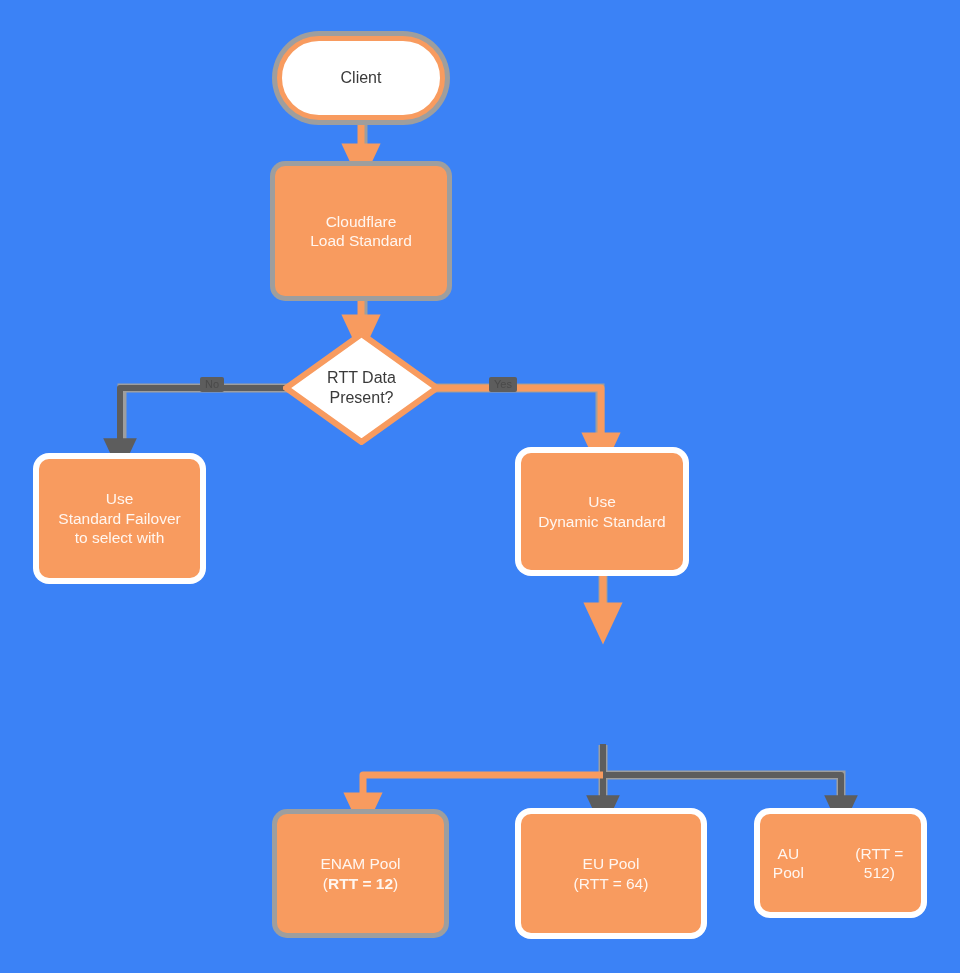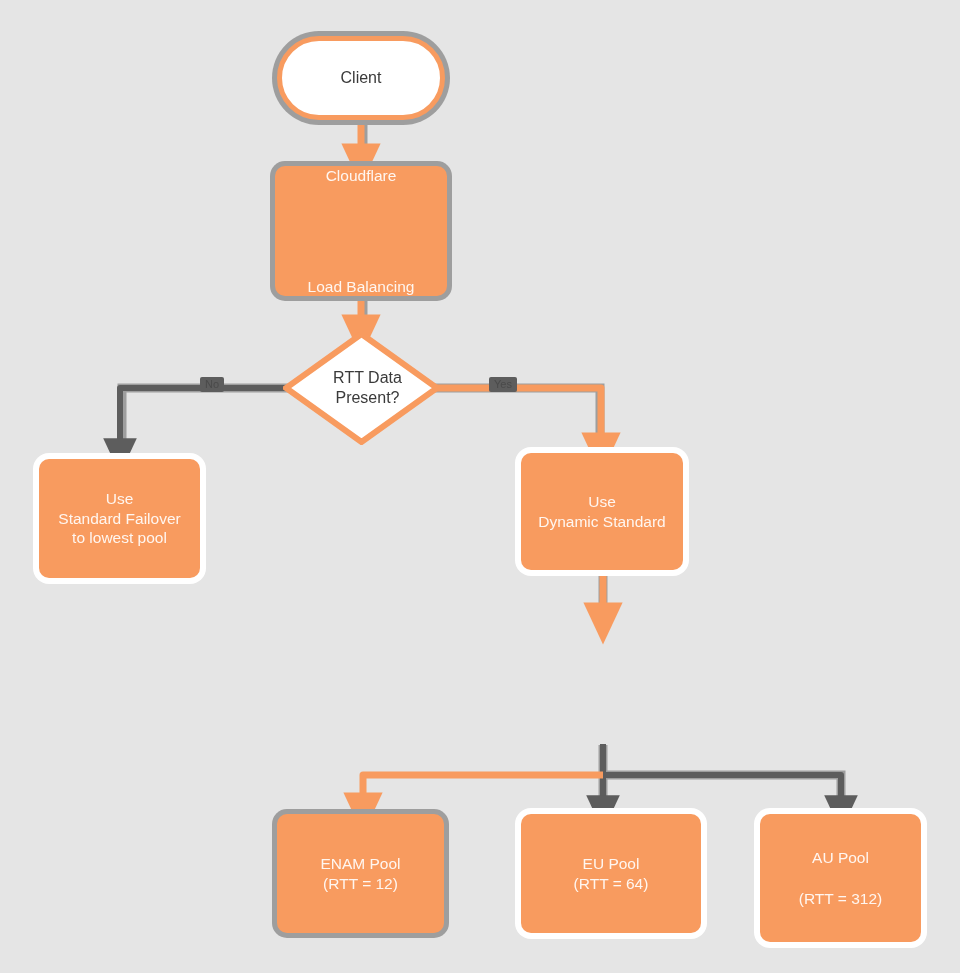--- a/index.html
+++ b/index.html
@@ -10,21 +10,21 @@
   body {
     width: 960px;
     height: 973px;
     font-family: "Liberation Sans", sans-serif;
     overflow: hidden;
   }
   #diagram {
     position: relative;
     width: 960px;
     height: 973px;
-    background: #e5e5e5;
+    background: #3b82f6;
   }
   svg.edges {
     position: absolute;
     left: 0;
     top: 0;
     width: 960px;
     height: 973px;
   }
   .node {
     position: absolute;
@@ -55,21 +55,21 @@
   .diamond-wrap {
     position: absolute;
   }
   .diamond-shape {
     position: absolute;
     left: 0; top: 0;
     width: 100%; height: 100%;
   }
   .diamond-label {
     position: absolute;
-    left: 6px; top: 0;
+    left: 0; top: 0;
     width: 100%; height: 100%;
     display: flex;
     align-items: center;
     justify-content: center;
     text-align: center;
     color: #3A3A3A;
     font-size: 16px;
     line-height: 1.25;
     pointer-events: none;
   }
@@ -77,21 +77,21 @@
     position: absolute;
     background: #5d5d5d;
     color: #4a4a4a;
     font-size: 11px;
     padding: 2px 5px;
     border-radius: 2px;
     line-height: 1;
     white-space: nowrap;
   }
   .ln2 { display: block; }
-  .bold { font-weight: normal; margin-top: 8px; }
+  .bold { font-weight: bold; margin-top: 8px; }
 </style>
 </head>
 <body>
 
 <div id="diagram">
 
   <svg class="edges" viewBox="0 0 960 973" xmlns="http://www.w3.org/2000/svg">
     <defs>
       <marker id="arrow-orange" markerWidth="7" markerHeight="7" refX="3.2" refY="3.2" orient="auto">
         <path d="M0.4,0.4 L6.4,3.2 L0.4,6.0 z" fill="#F89B5F"></path>
@@ -125,23 +125,23 @@
 
     <path d="M603,775 L841,775 L841,812" stroke="#5d5d5d" stroke-width="6" fill="none" stroke-linejoin="round" marker-end="url(#arrow-grey)"></path>
 
     <path d="M603,775 L363,775 L363,812" stroke="#F89B5F" stroke-width="7" fill="none" stroke-linejoin="round" marker-end="url(#arrow-orange)"></path>
   </svg>
 
   <div class="node terminal" style="left:277px; top:36px; width:168px; height:84px;">
     <span>Client</span>
   </div>
 
-  <div class="node box" style="left:275px; top:166px; width:172px; height:130px; flex-direction:column; box-shadow:0 0 0 5px #9e9e9e;justify-content:space-between;">
+  <div class="node box" style="left:275px; top:166px; width:172px; height:130px; flex-direction:column; box-shadow:0 0 0 5px #9e9e9e;">
     <span>Cloudflare</span>
-    <span class="ln2">Load Balancing</span>
+    <span class="ln2">Load Standard</span>
   </div>
 
   <div class="diamond-wrap" style="left:283px; top:331px; width:157px; height:114px;">
     <svg class="diamond-shape" viewBox="0 0 157 114" xmlns="http://www.w3.org/2000/svg">
       <polygon points="78.5,3 154,57 78.5,111 3,57" fill="#FFFFFF" stroke="#F89B5F" stroke-width="6"></polygon>
     </svg>
     <div class="diamond-label">
       <div>
         <span>RTT Data</span>
         <span class="ln2">Present?</span>
@@ -149,37 +149,37 @@
     </div>
   </div>
 
   <div class="edge-label" style="left:200px; top:377px;">No</div>
 
   <div class="edge-label" style="left:489px; top:377px;">Yes</div>
 
   <div class="node box" style="left:39px; top:459px; width:161px; height:119px; flex-direction:column;">
     <span>Use</span>
     <span class="ln2">Standard Failover</span>
-    <span class="ln2">to lowest pool</span>
+    <span class="ln2">to select with</span>
   </div>
 
   <div class="node box" style="left:521px; top:453px; width:162px; height:117px; flex-direction:column;">
     <span>Use</span>
     <span class="ln2">Dynamic Standard</span>
   </div>
 
 
   <div class="node box" style="left:277px; top:814px; width:167px; height:119px; flex-direction:column; box-shadow:0 0 0 5px #9e9e9e;">
     <span>ENAM Pool</span>
     <span class="ln2"><span>(</span><span class="bold">RTT = 12</span><span>)</span></span>
   </div>
 
   <div class="node box" style="left:521px; top:814px; width:180px; height:119px; flex-direction:column;">
     <span>EU Pool</span>
     <span class="ln2"><span>(</span><span>RTT = 64</span><span>)</span></span>
   </div>
 
-  <div class="node box" style="left:760px; top:814px; width:161px; height:128px; flex-direction:column;gap:21px;">
+  <div class="node box" style="left:760px; top:814px; width:161px; height:98px; gap:21px;">
     <span>AU Pool</span>
-    <span class="ln2"><span>(</span><span>RTT = 312</span><span>)</span></span>
+    <span class="ln2"><span>(</span><span>RTT = 512</span><span>)</span></span>
   </div>
 
 </div>
 
 </body></html>

